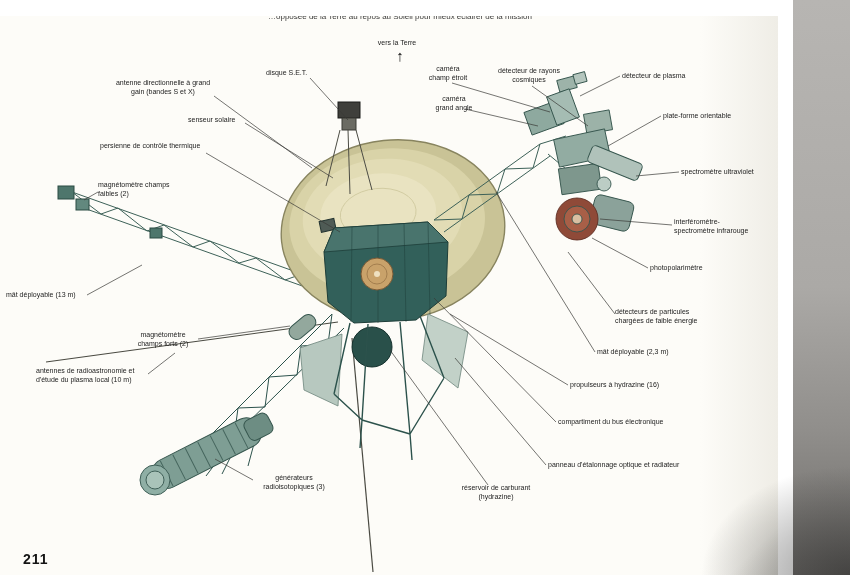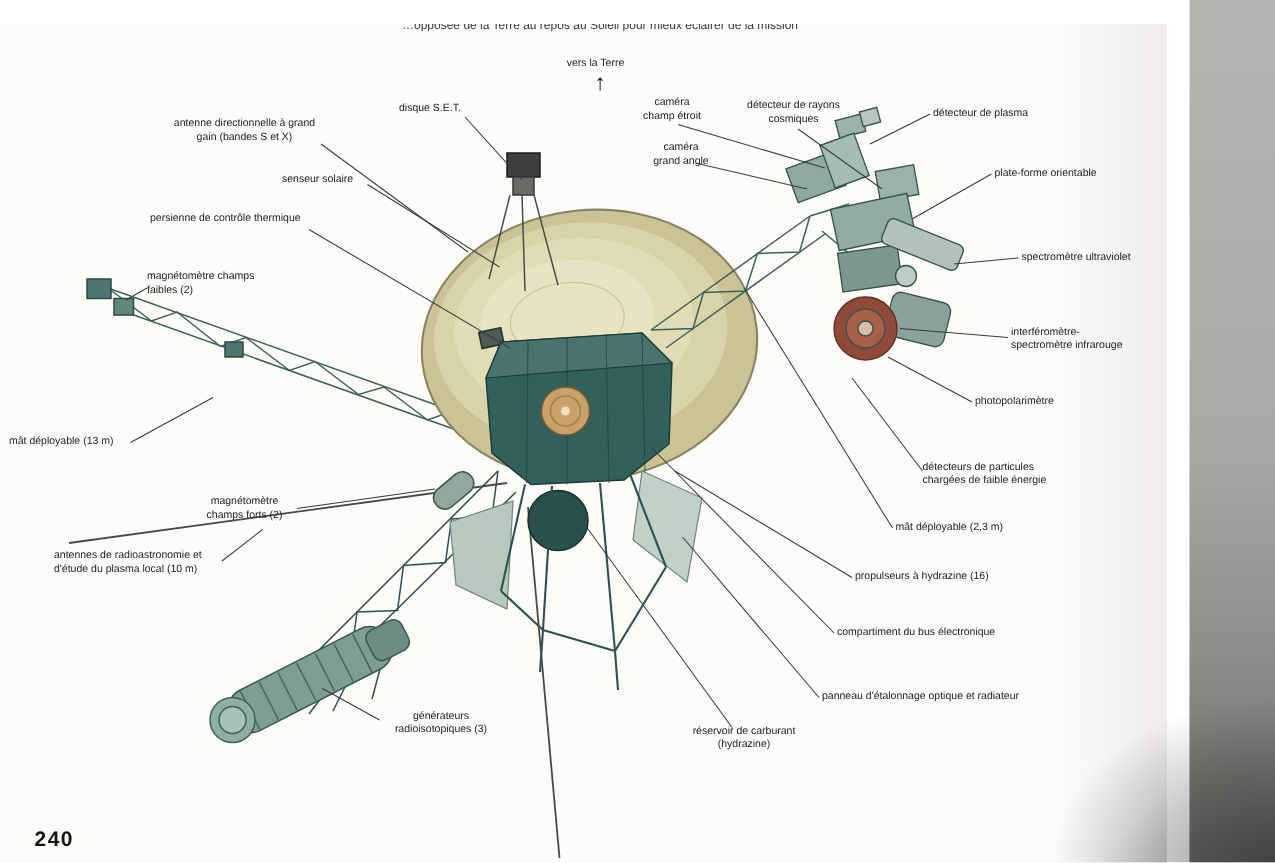--- a/index.html
+++ b/index.html
@@ -196,18 +196,18 @@
   <div class="lbl" style="left:455px;top:468px;width:82px;text-align:center">réservoir de carburant (hydrazine)</div>
   <div class="lbl" style="left:255px;top:458px;width:78px;text-align:center">générateurs radioisotopiques (3)</div>
   <div class="lbl" style="left:36px;top:351px;width:112px">antennes de radioastronomie et d'étude du plasma local (10 m)</div>
   <div class="lbl" style="left:128px;top:315px;width:70px;text-align:center">magnétomètre champs forts (2)</div>
   <div class="lbl" style="left:6px;top:275px;width:82px">mât déployable (13 m)</div>
   <div class="lbl" style="left:98px;top:165px;width:72px">magnétomètre champs faibles (2)</div>
   <div class="lbl" style="left:100px;top:126px;width:106px">persienne de contrôle thermique</div>
   <div class="lbl" style="left:188px;top:100px;width:58px">senseur solaire</div>
   <div class="lbl" style="left:112px;top:63px;width:102px;text-align:center">antenne directionnelle à grand gain (bandes S et X)</div>
 
-  <div class="page-num">240</div>
+  <div class="page-num">211</div>
   <div class="curl-shade"></div>
 </div>
 
 <div class="edge-strip"></div>
 <div class="corner-shade"></div>
 
 </body></html>

